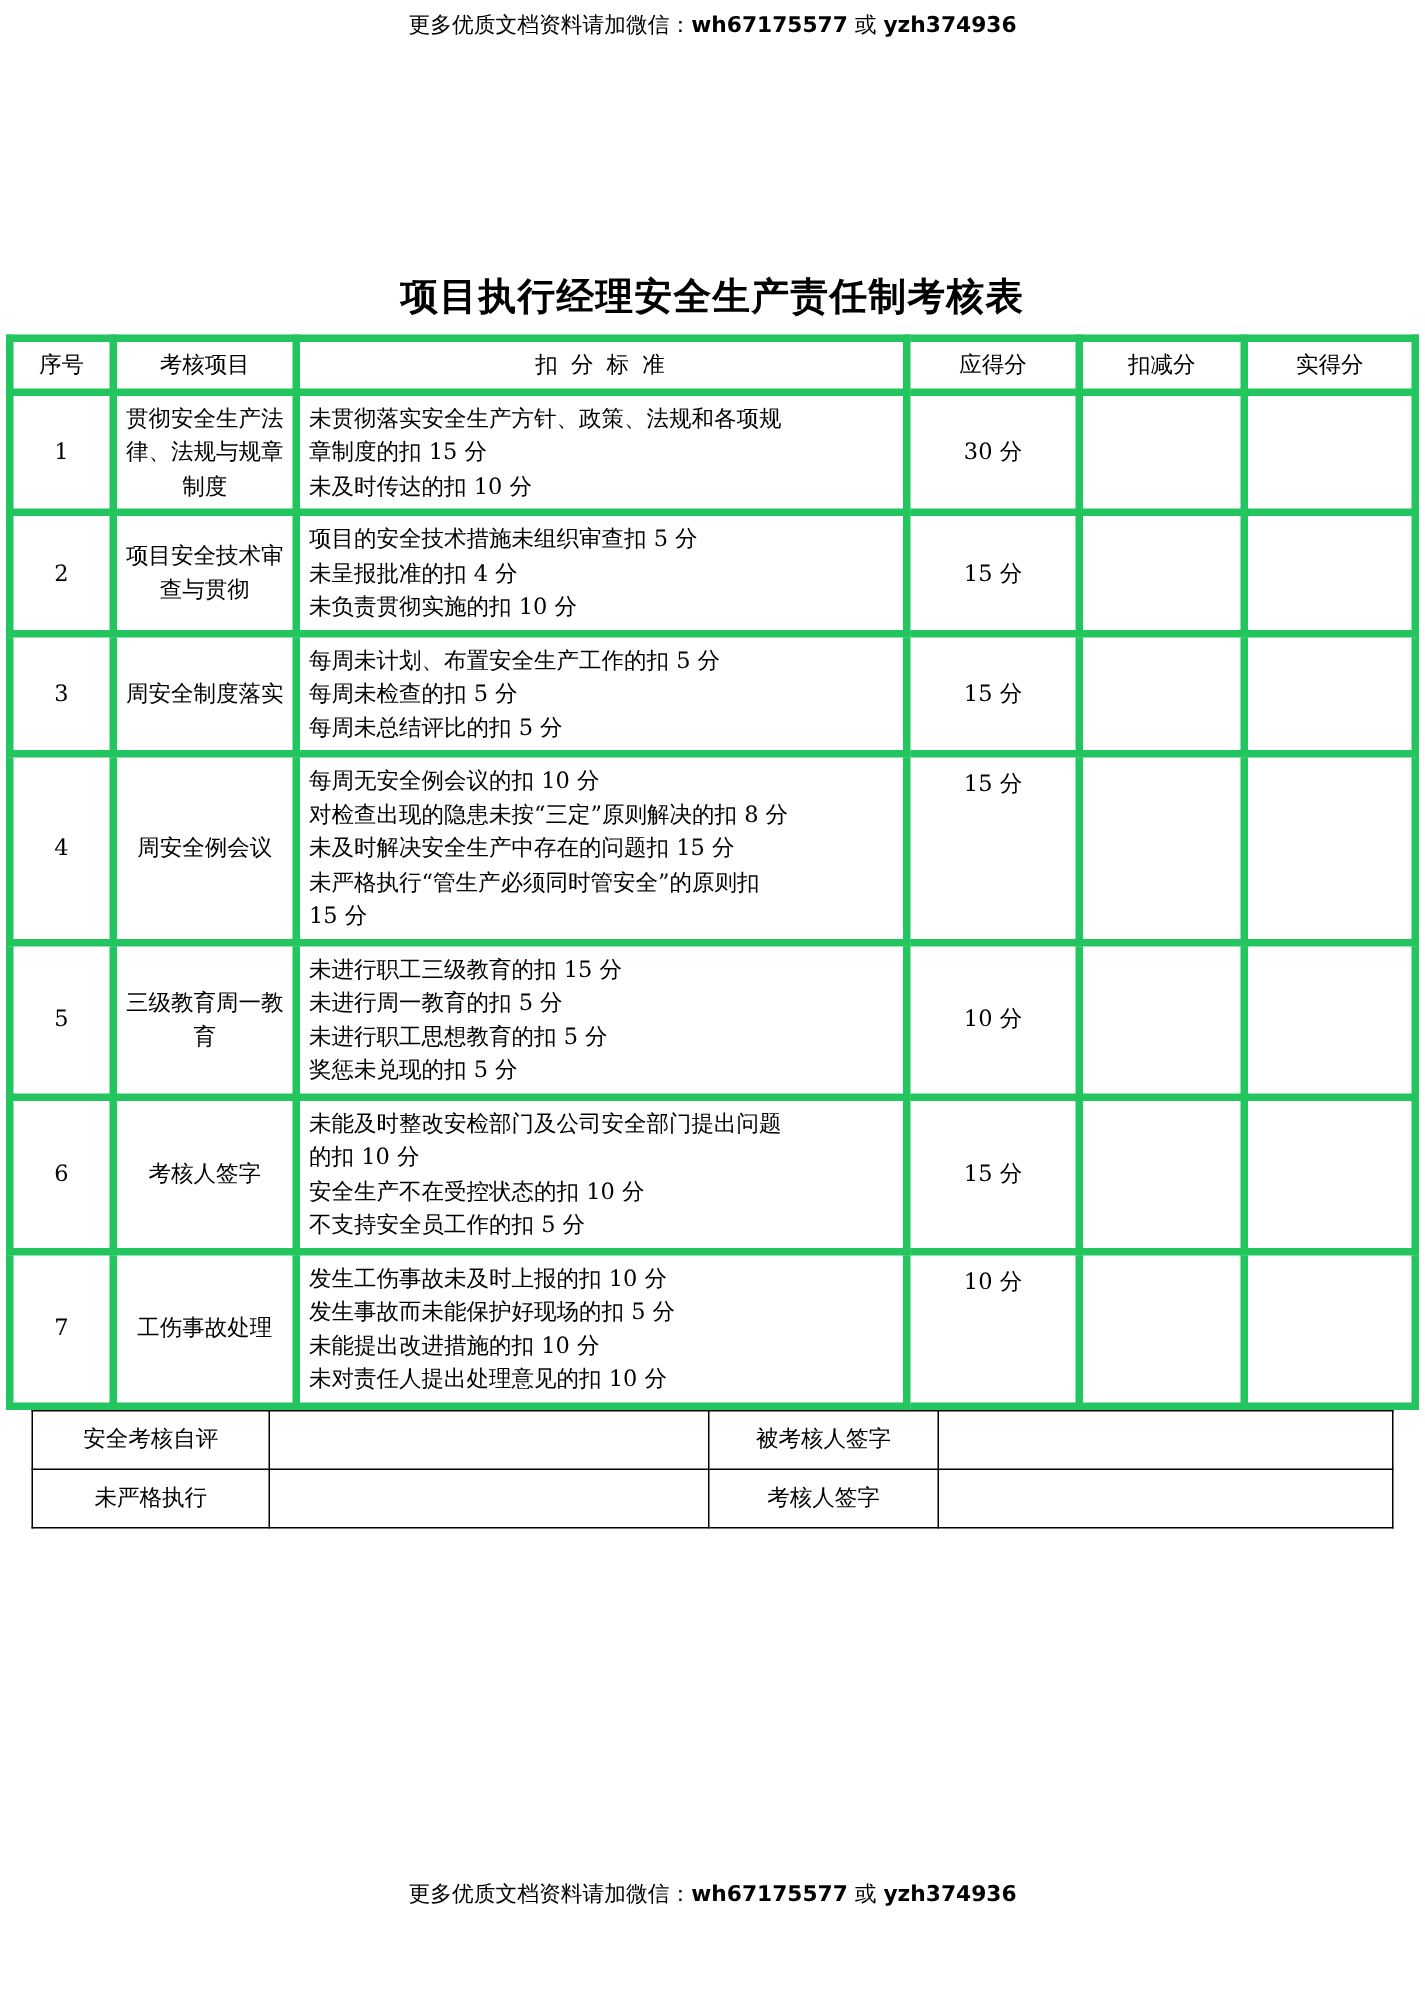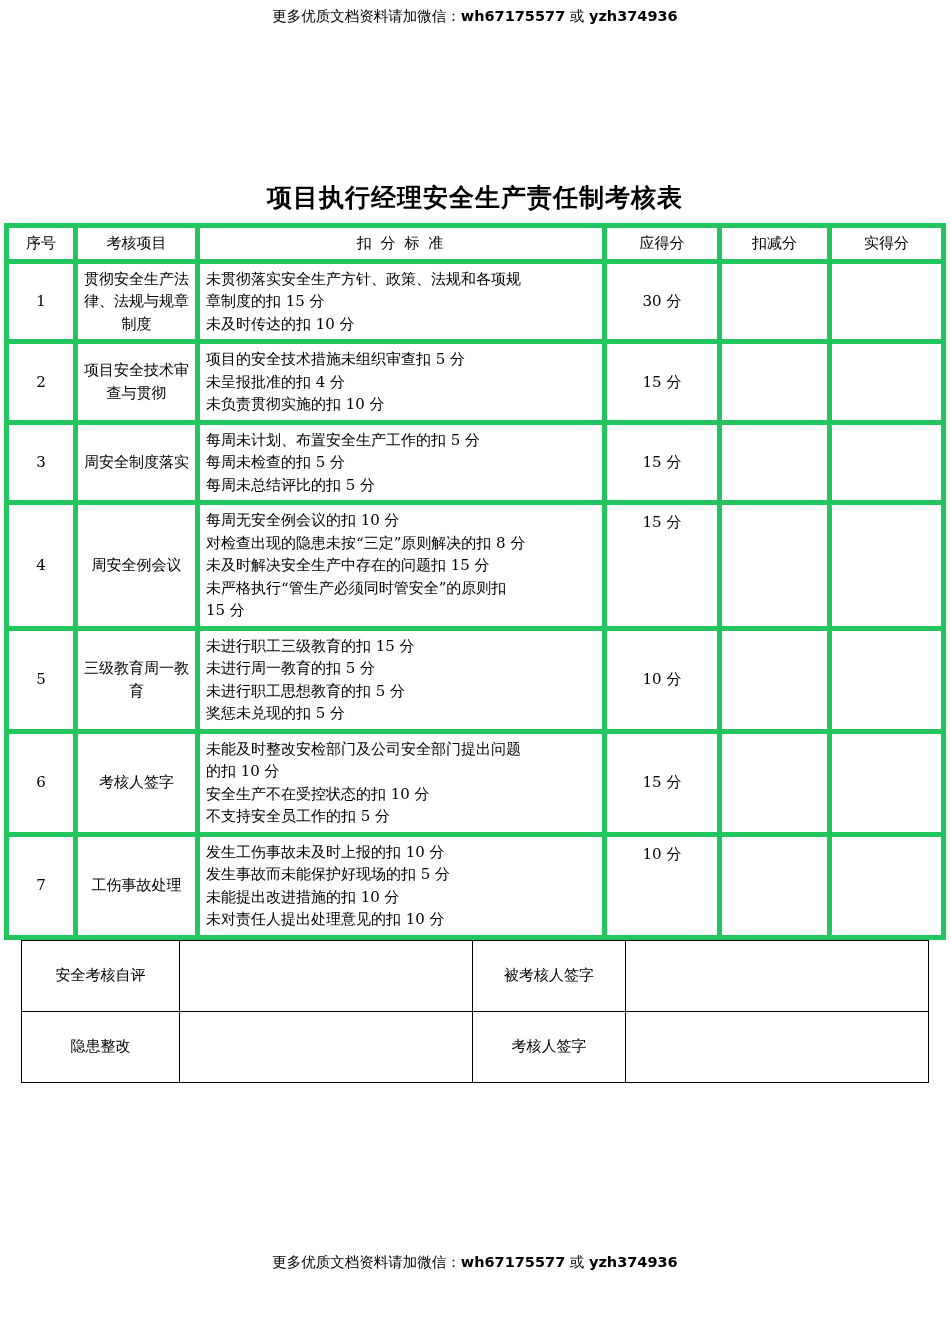--- a/index.html
+++ b/index.html
@@ -94,21 +94,21 @@
   .sig-table {
     border-collapse: collapse;
     margin: 0 auto;
     width: 855px;
     table-layout: fixed;
   }
   .sig-table td {
     border: 1px solid #000;
     font-size: 15px;
     height: 34px;
-    padding: 18px 6px;
+    padding: 2px 6px;
   }
   .sig-label { width: 145px; text-align: center; }
   .sig-blank1 { width: 280px; }
   .sig-label2 { width: 140px; text-align: center; }
   .sig-blank2 { width: 290px; }
   .tall { height: 40px; }
 </style>
 </head>
 <body>
 
@@ -233,21 +233,21 @@
 
   <table class="sig-table">
     <tbody>
       <tr>
         <td class="sig-label">安全考核自评</td>
         <td class="sig-blank1"></td>
         <td class="sig-label2">被考核人签字</td>
         <td class="sig-blank2"></td>
       </tr>
       <tr>
-        <td class="sig-label">隐患整改</td>
+        <td class="sig-label">未严格执行</td>
         <td class="sig-blank1"></td>
         <td class="sig-label2">考核人签字</td>
         <td class="sig-blank2"></td>
       </tr>
     </tbody>
   </table>
 
   <div class="watermark watermark-bottom">
     <span>更多优质文档资料请加微信：</span><span class="bold">wh67175577</span><span> 或 </span><span class="bold">yzh374936</span>
   </div>

